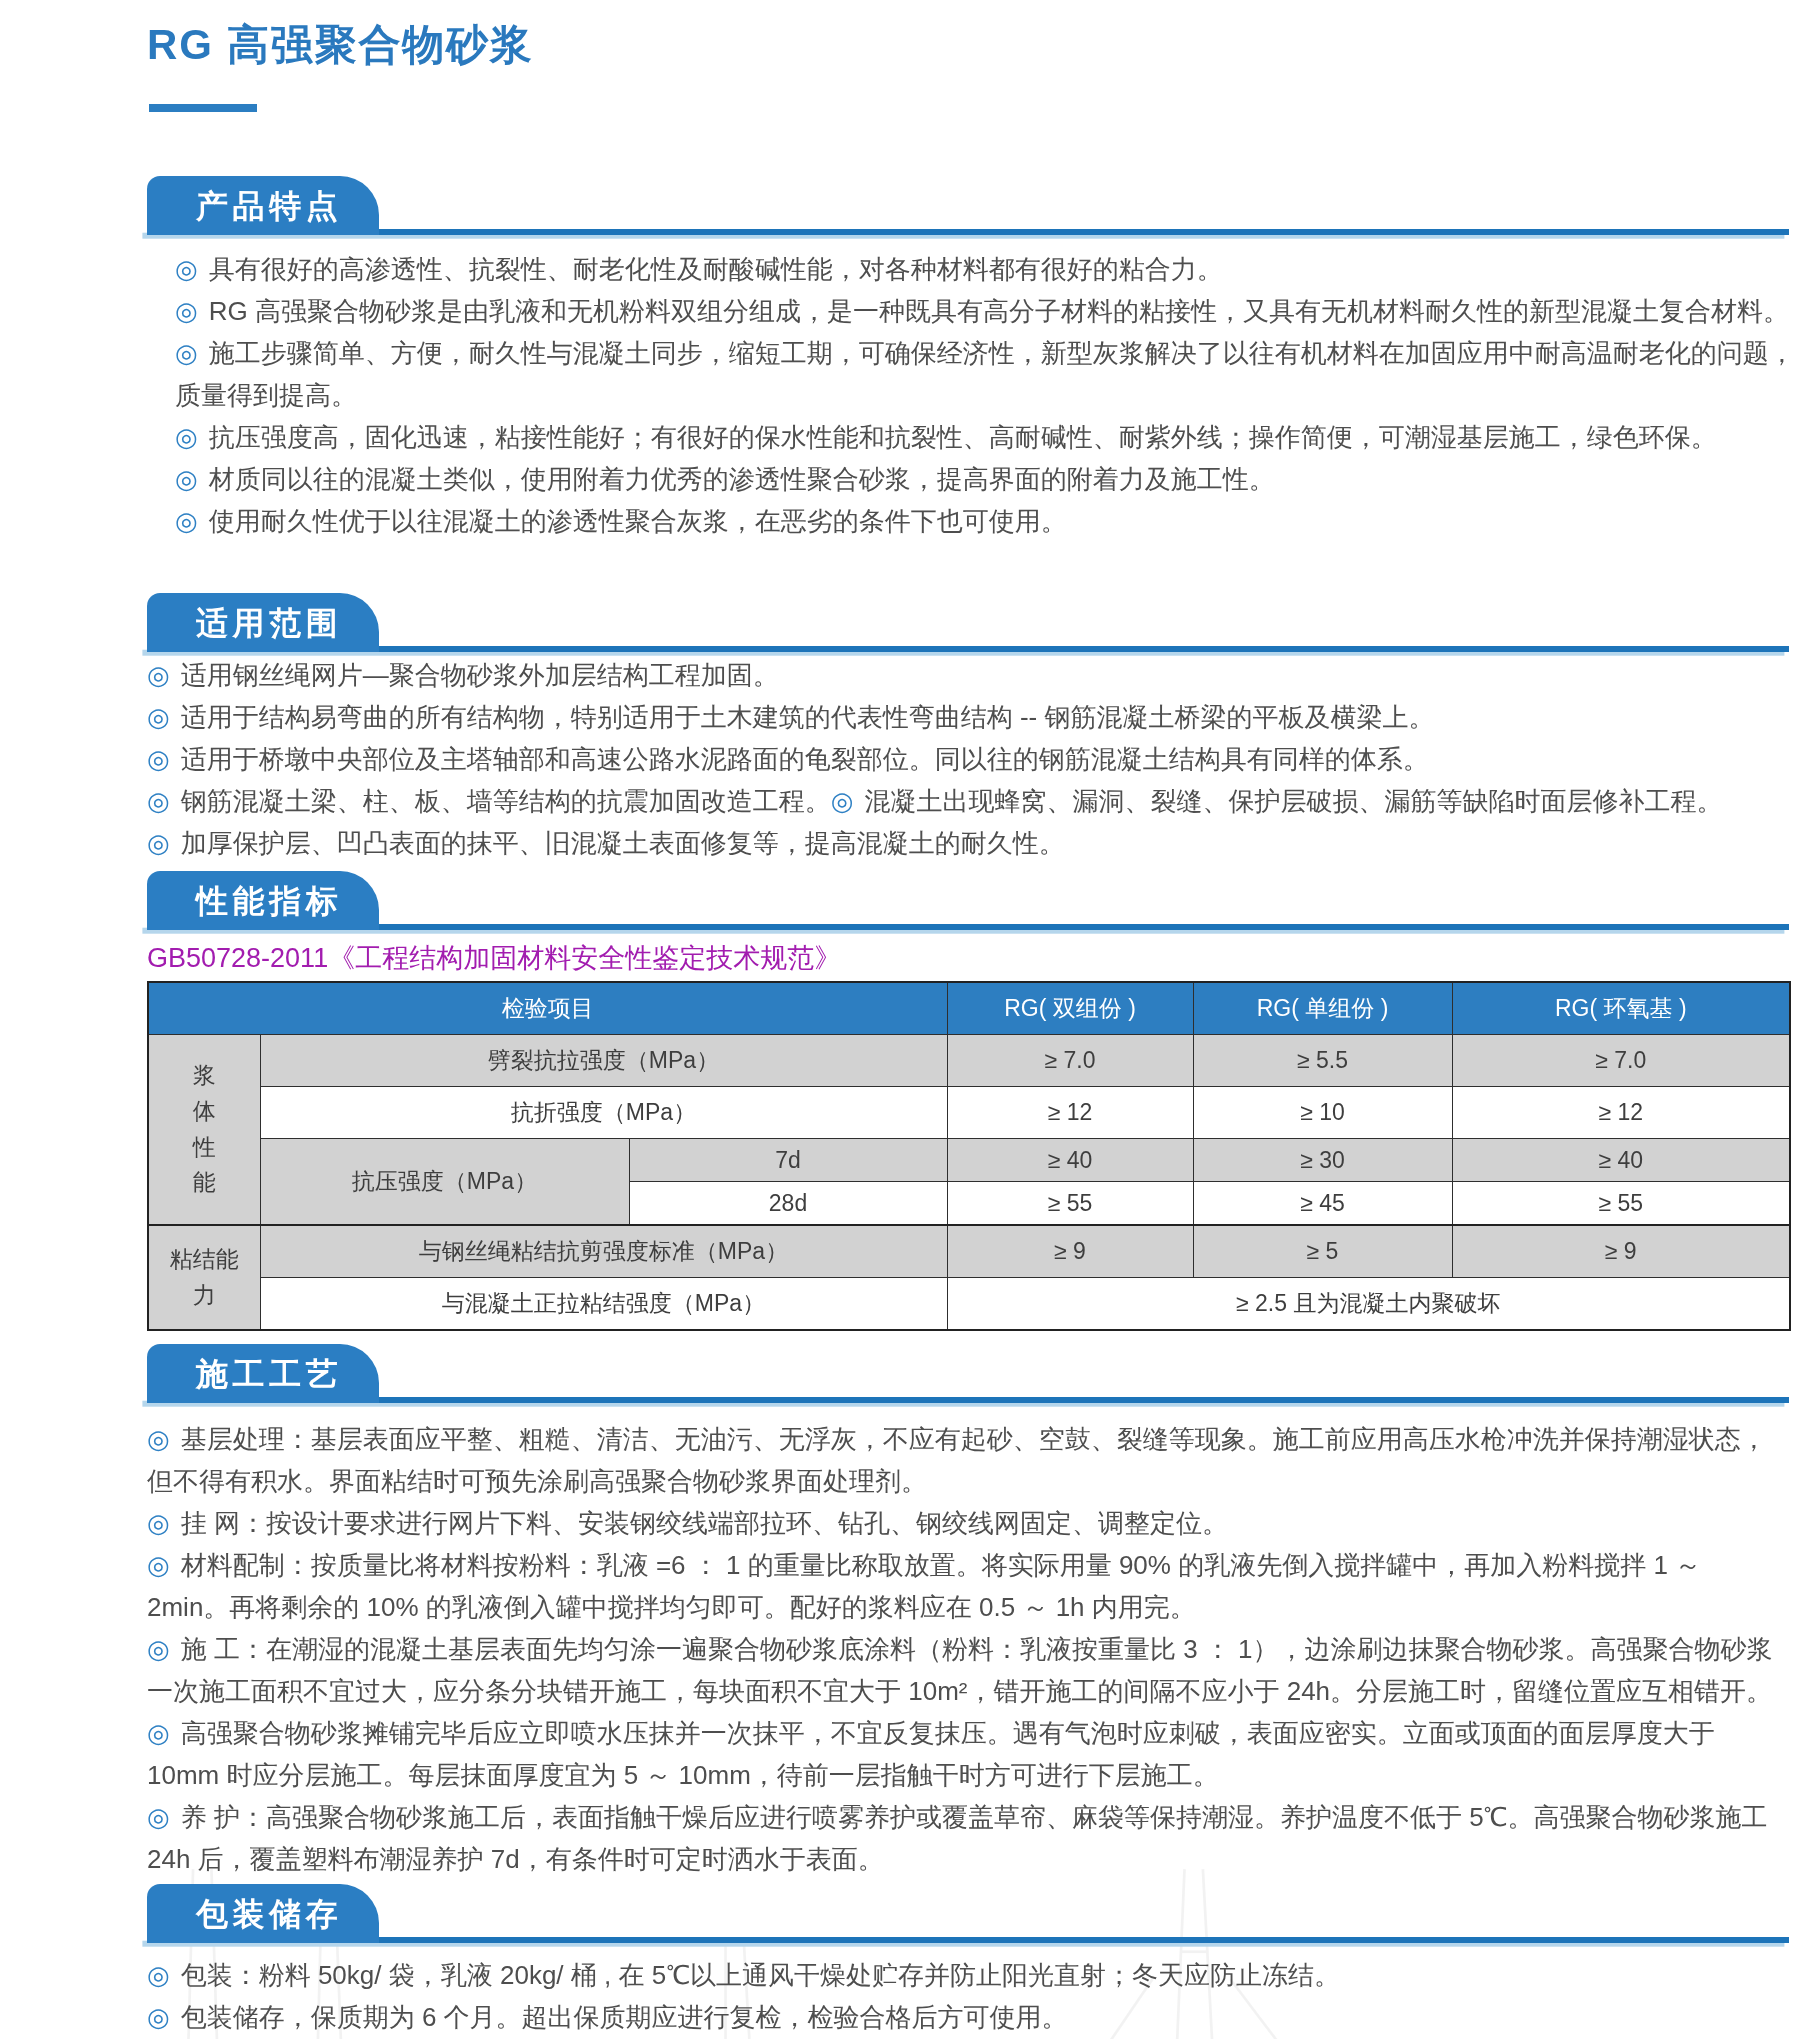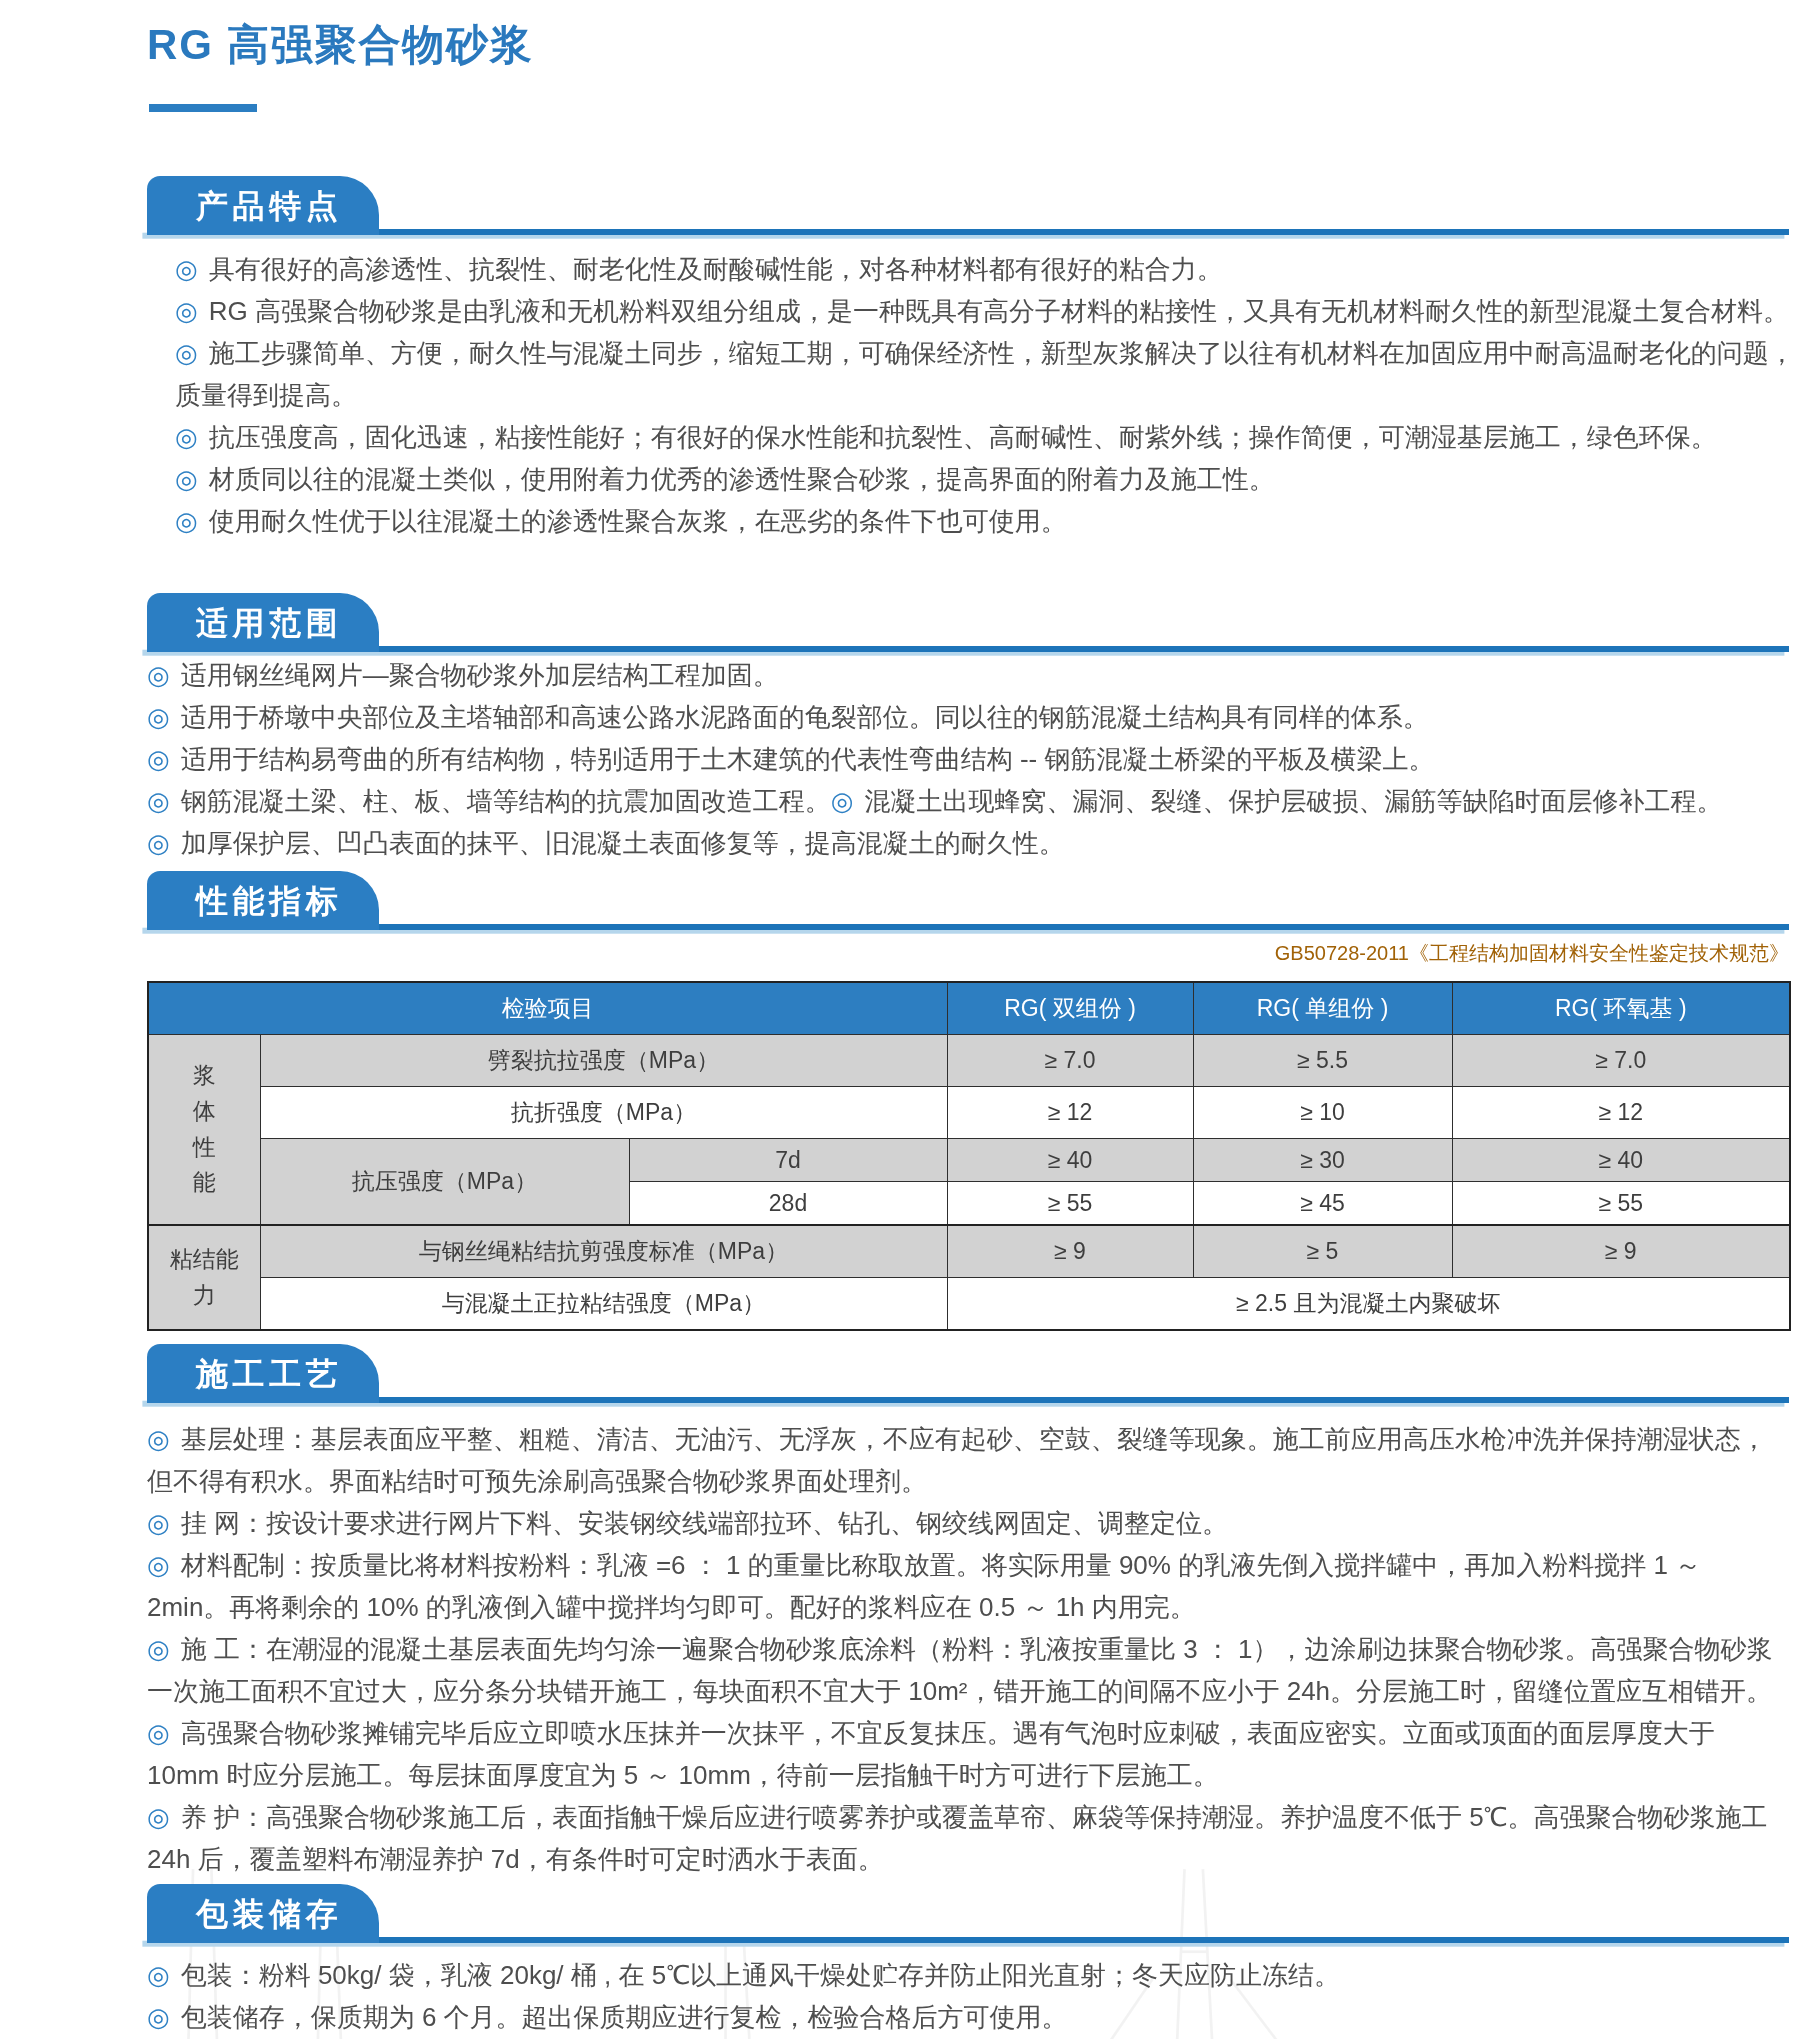--- a/index.html
+++ b/index.html
@@ -32,22 +32,22 @@
     border-radius:13px 39px 0 0;
   }
   
   .txt-block{left:147px;width:1635px;}
   .li{margin:0;font-size:26px;line-height:42px;color:#4e4e4e;}
   .bullet{color:#2f81c4;margin-right:11px;font-size:26px;}
   .split-row{display:flex;}
   .split-row .part2{}
   
   .tbl-caption{
-    left:147px;width:1642px;text-align:right;
-    font-size:20px;color:#a16207;
+    left:147px;width:1642px;text-align:left;
+    font-size:27px;color:#a21caf;
   }
   table.perf{
     border-collapse:collapse;table-layout:fixed;
     width:1642px;border:2.8px solid #222222;
   }
   table.perf th,table.perf td{
     border:1.8px solid #2e2e2e;text-align:center;vertical-align:middle;
     font-size:23px;color:#3e3e3e;padding:0 3.7px;font-weight:normal;
   }
   table.perf thead th{background:#2d7ec1;color:#ffffff;height:51px;}
@@ -95,22 +95,22 @@
   <p class="li"><span class="bullet">◎</span><span>材质同以往的混凝土类似，使用附着力优秀的渗透性聚合砂浆，提高界面的附着力及施工性。</span></p>
   <p class="li"><span class="bullet">◎</span><span>使用耐久性优于以往混凝土的渗透性聚合灰浆，在恶劣的条件下也可使用。</span></p>
 </div>
 
 <div class="abs section-header" style="top:593px;">
   <span class="sh-rule"></span>
   <span class="sh-badge">适用范围</span>
 </div>
 <div class="abs txt-block" style="top:654px;">
   <p class="li"><span class="bullet">◎</span><span>适用钢丝绳网片—聚合物砂浆外加层结构工程加固。</span></p>
+  <p class="li"><span class="bullet">◎</span><span>适用于结构易弯曲的所有结构物，特别适用于土木建筑的代表性弯曲结构 -- 钢筋混凝土桥梁的平板及横梁上。</span></p>
   <p class="li"><span class="bullet">◎</span><span>适用于桥墩中央部位及主塔轴部和高速公路水泥路面的龟裂部位。同以往的钢筋混凝土结构具有同样的体系。</span></p>
-  <p class="li"><span class="bullet">◎</span><span>适用于结构易弯曲的所有结构物，特别适用于土木建筑的代表性弯曲结构 -- 钢筋混凝土桥梁的平板及横梁上。</span></p>
   <div class="li split-row">
     <span><span class="bullet">◎</span><span>钢筋混凝土梁、柱、板、墙等结构的抗震加固改造工程。</span></span>
     <span class="part2"><span class="bullet">◎</span><span>混凝土出现蜂窝、漏洞、裂缝、保护层破损、漏筋等缺陷时面层修补工程。</span></span>
   </div>
   <p class="li"><span class="bullet">◎</span><span>加厚保护层、凹凸表面的抹平、旧混凝土表面修复等，提高混凝土的耐久性。</span></p>
 </div>
 
 <div class="abs section-header" style="top:871px;">
   <span class="sh-rule"></span>
   <span class="sh-badge">性能指标</span>

